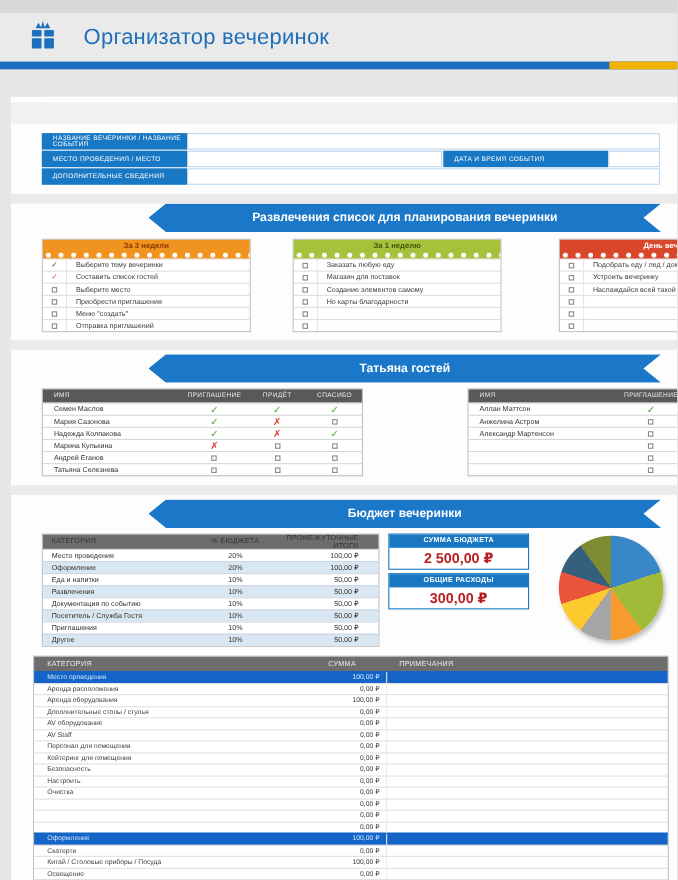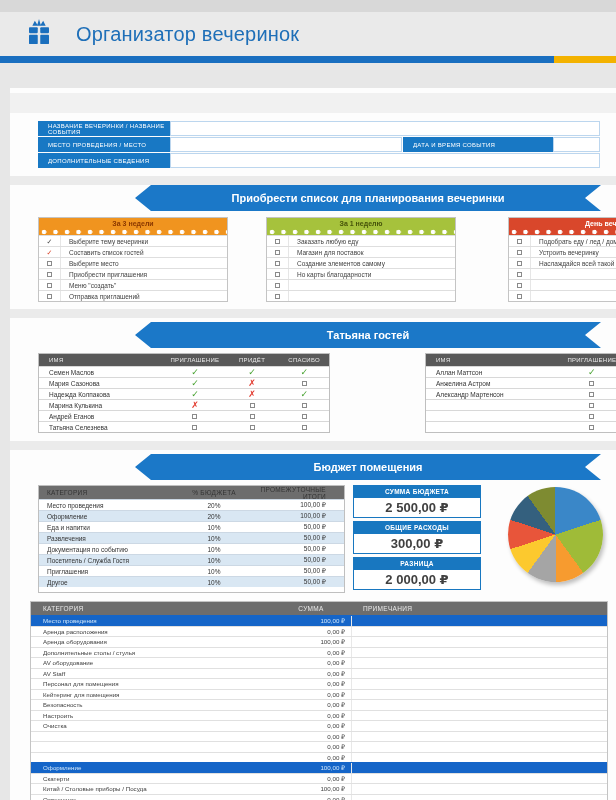--- a/index.html
+++ b/index.html
@@ -74,21 +74,21 @@
   .b-hcell { color:#e9e9e9; font-size:6px; letter-spacing:.3px; }
   .b-row { display:flex; height:11px; align-items:center; border-top:1px solid #ccd8e4; }
   .b-row.alt { background:#d9e7f3; }
   .b-cat { width:140px; font-size:6.5px; color:#333; padding-left:8px; white-space:nowrap; }
   .b-pct { width:70px; font-size:6.5px; color:#333; text-align:center; }
   .b-sub { width:95px; font-size:6.5px; color:#333; text-align:right; padding-right:18px; }
 
   .summary { width:128px; margin-left:8px; flex:0 0 auto; }
   .s-block { border:1px solid #1877c0; margin-bottom:3px; background:#fff; }
   .s-head { background:#1877c0; color:#fff; font-size:6.5px; font-weight:bold; text-align:center; height:12px; line-height:12px; letter-spacing:.3px; }
-  .s-value { color:#404040; font-size:13px; font-weight:bold; text-align:center; height:19px; line-height:19px; }
+  .s-value { color:#b91c1c; font-size:13px; font-weight:bold; text-align:center; height:19px; line-height:19px; }
 
   .pie { width:95px; height:95px; border-radius:50%; margin-left:27px; margin-top:2px; box-shadow:2px 3px 4px rgba(0,0,0,.25); flex:0 0 auto; }
 
   
   .d-table { margin-left:-8px; width:578px; margin-top:8px; background:#fff; border:1px solid #c4c4c4; }
   .d-head { display:flex; background:#6d6d6d; height:13px; align-items:center; }
   .d-hcat { width:240px; color:#e9e9e9; font-size:6.5px; padding-left:12px; letter-spacing:.3px; }
   .d-hsum { width:80px; color:#e9e9e9; font-size:6.5px; text-align:center; letter-spacing:.3px; }
   .d-hnote { flex:1; color:#e9e9e9; font-size:6.5px; padding-left:12px; letter-spacing:.3px; }
   .d-row { display:flex; height:10.5px; align-items:center; border-top:1px solid #e0e0e0; }
@@ -133,21 +133,21 @@
         <div class="f-input"></div>
       </div>
       <div class="form-row">
         <div class="f-label w-label">ДОПОЛНИТЕЛЬНЫЕ СВЕДЕНИЯ</div>
         <div class="f-input"></div>
       </div>
     </div>
 
     <div class="divider" style="margin-top:8px"></div>
 
-    <div class="ribbon">Приобрести список для планирования вечеринки</div>
+    <div class="ribbon">Развлечения список для планирования вечеринки</div>
     <div class="checklist">
         <div class="cl-table cl-1">
           <div class="cl-head" style="background: rgb(240, 148, 31);">
             <div class="cl-title" style="color: rgb(138, 56, 0);">За 3 недели</div>
             <div class="cl-perf"></div>
           </div>
           <div class="cl-row">
             <span class="cl-cb">
               <span class="mk mk-check-dark">✓</span>
             </span>
@@ -393,21 +393,21 @@
             <span class="g-name" style="width: 135px;"></span>
             <span class="g-cell" style="width: 65px;">
               <span class="mk mk-box"></span>
             </span>
           </div>
         </div>
     </div>
 
     <div class="divider" style="margin-top:8px"></div>
 
-    <div class="ribbon mt-ribbon">Бюджет помещения</div>
+    <div class="ribbon mt-ribbon">Бюджет вечеринки</div>
     <div class="budget-wrap">
       <div class="b-table">
           <div class="b-head">
             <span class="b-hcell b-cat">КАТЕГОРИЯ</span>
             <span class="b-hcell b-pct">% БЮДЖЕТА</span>
             <span class="b-hcell b-sub">ПРОМЕЖУТОЧНЫЕ ИТОГИ</span>
           </div>
           <div class="b-row">
             <span class="b-cat">Место проведения</span>
             <span class="b-pct">20%</span>
@@ -451,24 +451,20 @@
         </div>
       <div class="summary">
         <div class="s-block">
           <div class="s-head">СУММА БЮДЖЕТА</div>
           <div class="s-value">2 500,00 ₽</div>
         </div>
         <div class="s-block">
           <div class="s-head">ОБЩИЕ РАСХОДЫ</div>
           <div class="s-value">300,00 ₽</div>
         </div>
-        <div class="s-block">
-          <div class="s-head">РАЗНИЦА</div>
-          <div class="s-value">2 000,00 ₽</div>
-        </div>
       </div>
       <div class="pie" style="background: conic-gradient(rgb(58, 135, 200) 0deg, rgb(58, 135, 200) 72deg, rgb(159, 187, 56) 72deg, rgb(159, 187, 56) 144deg, rgb(247, 155, 47) 144deg, rgb(247, 155, 47) 180deg, rgb(165, 165, 165) 180deg, rgb(165, 165, 165) 216deg, rgb(252, 201, 46) 216deg, rgb(252, 201, 46) 252deg, rgb(232, 85, 58) 252deg, rgb(232, 85, 58) 288deg, rgb(52, 96, 126) 288deg, rgb(52, 96, 126) 324deg, rgb(126, 139, 49) 324deg, rgb(126, 139, 49) 360deg);"></div>
     </div>
 
     <div class="d-table">
         <div class="d-head">
           <span class="d-hcat">КАТЕГОРИЯ</span>
           <span class="d-hsum">СУММА</span>
           <span class="d-hnote">ПРИМЕЧАНИЯ</span>
         </div>

